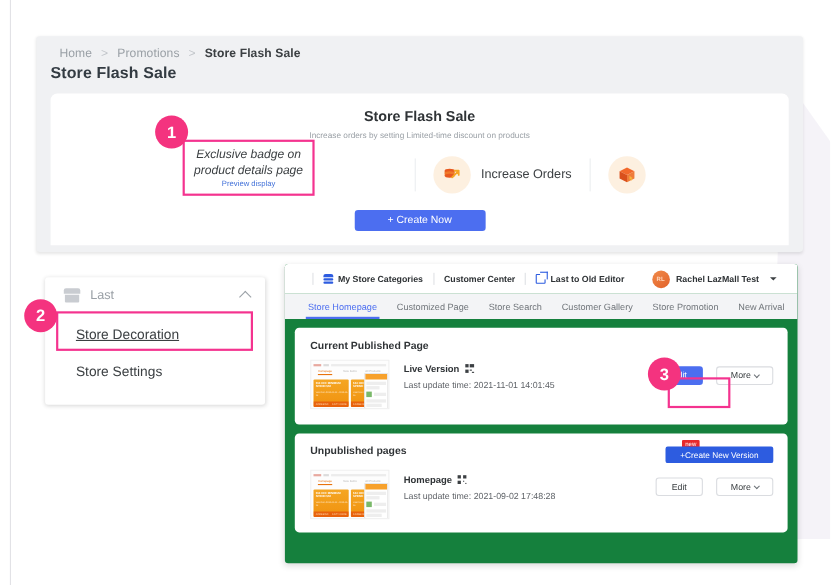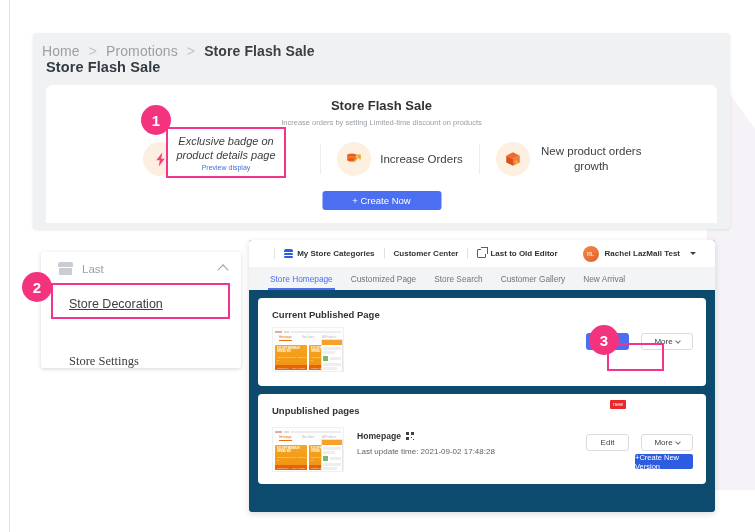--- a/index.html
+++ b/index.html
@@ -23,22 +23,22 @@
     background: #e2e2e6; z-index: 0;
   }
 
   
   .win-top {
     position: absolute; left: 33px; top: 33px; width: 697px; height: 196px;
     background: #f0f1f3; border-radius: 3px; z-index: 2;
     box-shadow: 0 1px 3px rgba(0,0,0,.10);
   }
   .breadcrumb {
-    position: absolute; left: 9px; top: 10px;
-    font-size: 14px; color: #9aa0a6; letter-spacing: .1px;
+    position: absolute; left: 21px; top: 10px;
+    font-size: 11px; color: #9aa0a6; letter-spacing: .1px;
   }
   .breadcrumb .sep { margin: 0 5px; color: #c0c4c9; }
   .breadcrumb .cur { color: #3c4043; font-weight: bold; }
   .page-title {
     position: absolute; left: 13px; top: 26px;
     font-size: 14.5px; font-weight: bold; color: #333b42; letter-spacing: .1px;
   }
   .promo-card {
     position: absolute; left: 13px; top: 52px; width: 671px; height: 138px;
     background: #fff; border-radius: 6px 6px 0 0;
@@ -101,30 +101,30 @@
   .chev-up {
     margin-left: auto; width: 8px; height: 8px; border-left: 1.4px solid #9aa0a6;
     border-top: 1.4px solid #9aa0a6; transform: rotate(45deg); margin-top: 3px;
   }
   .side-item {
     position: absolute; left: 0; width: 100%; height: 38px;
     display: flex; align-items: center; padding-left: 28px;
     font-size: 12.5px; color: #3c4043;
   }
   .side-item.i1 { top: 33px; text-decoration: underline; }
-  .side-item.i2 { top: 90px; font-family: Liberation Serif, serif; }
+  .side-item.i2 { top: 67px; }
   .callout2box {
     position: absolute; left: 51px; top: 283px; width: 179px; height: 36px;
     border: 2.2px solid #f4338f; z-index: 6; pointer-events: none;
   }
 
   
   .win-main {
-    position: absolute; left: 249px; top: 240px; width: 466px; height: 272px;
-    background: #0c4a6e; border-radius: 3px; z-index: 3;
+    position: absolute; left: 259px; top: 240px; width: 466px; height: 272px;
+    background: #15803d; border-radius: 3px; z-index: 3;
     box-shadow: 0 2px 6px rgba(0,0,0,.14);
     overflow: hidden;
     text-decoration: underline;
   }
   .topbar {
     position: absolute; left: 0; top: 0; width: 100%; height: 27px;
     background: #fff; display: flex; align-items: center; justify-content: flex-end;
     padding-right: 10px; gap: 0;
   }
   .tb-item {
@@ -245,22 +245,22 @@
   }
   .btn-outline {
     position: absolute; height: 17px; background: #fff; border: 1px solid #dadce0;
     color: #3c4043; font-size: 8px; gap: 3px;
   }
   .chev-sm {
     width: 4px; height: 4px; border-right: 1px solid #70757a;
     border-bottom: 1px solid #70757a; transform: rotate(45deg); margin-top: -2px;
   }
   .btn-create-ver {
-    position: absolute; right: 13px; top: 12px; width: 58px; height: 15px;
-    background: #2d5ce0; color: #fff; font-size: 7.5px; border-radius: 2px; margin-top: 48px;
+    position: absolute; right: 13px; top: 12px; width: 98px; height: 15px;
+    background: #2d5ce0; color: #fff; font-size: 7.5px; border-radius: 2px;
   }
   .badge-new {
     position: absolute; right: 80px; top: 6px; background: #e8292b; color: #fff;
     font-size: 5.5px; padding: 1px 3px; border-radius: 1px; line-height: 7px;
   }
 
   
   .cbadge {
     position: absolute; width: 30px; height: 30px; border-radius: 50%;
     background: #f4337f; color: #fff; font-size: 15px; font-weight: bold;
@@ -329,21 +329,20 @@
 
         <div class="feat">
           <div class="feat-ico cream">
             <svg width="18" height="18" viewBox="0 0 24 24" aria-hidden="true">
               <path d="M12 3 L21 7.5 L12 12 L3 7.5 Z" fill="#f2692b"></path>
               <path d="M3 7.5 L12 12 v9 L3 16.5 Z" fill="#d9501c"></path>
               <path d="M21 7.5 L12 12 v9 l9 -4.5 Z" fill="#ef7c3a"></path>
               <path d="M15 13 l4 3 -1.5 .3 1 2 -1.4 .6 -1-2 -1.1 1z" fill="#f6b73c"></path>
             </svg>
           </div>
-          <div class="feat-txt" style="text-align:center;width:105px;">New product orders growth</div>
         </div>
 
       </div>
 
       <div class="btn-create">+ Create Now</div>
     </div>
   </div>
 
   <div class="callout1">
     <div class="l1">Exclusive badge on</div>
@@ -393,20 +392,21 @@
         <span>Rachel LazMall Test</span>
         <span class="caret-dn"></span>
       </div>
     </div>
 
     <div class="tabs">
       <div class="tab active">Store Homepage</div>
       <div class="tab">Customized Page</div>
       <div class="tab">Store Search</div>
       <div class="tab">Customer Gallery</div>
+      <div class="tab">Store Promotion</div>
       <div class="tab">New Arrival</div>
     </div>
 
     <div class="panel p1">
       <div class="panel-title">Current Published Page</div>
 
       <div class="thumb">
         <div class="th-bar">
             <i class="b1"></i>
             <i class="b2"></i>
@@ -438,20 +438,33 @@
           <div class="ph-h"></div>
           <div class="ph-r" style="top:7px;width:18px;"></div>
           <div class="ph-r" style="top:11px;width:12px;"></div>
           <div class="ph-g" style="top:16px;"></div>
           <div class="ph-r" style="top:17px;left:8px;width:11px;"></div>
           <div class="ph-r" style="top:23px;width:18px;"></div>
           <div class="ph-r" style="top:27px;width:14px;"></div>
         </div>
       </div>
 
+      <div class="row-info">
+        <div class="row-name">
+          <span>Live Version</span>
+          <span class="qr">
+              <i class="q1"></i>
+              <i class="q2"></i>
+              <i class="q3"></i>
+              <i class="q4"></i>
+              <i class="q5"></i>
+            </span>
+        </div>
+        <div class="row-time">Last update time: 2021-11-01 14:01:45</div>
+      </div>
 
       <div class="btn btn-edit-blue" style="right:77px;top:35px;">Edit</div>
       <div class="btn btn-outline" style="right:13px;top:35px;width:52px;">
         <span>More</span>
         <span class="chev-sm"></span>
       </div>
     </div>
 
     <div class="panel p2">
       <div class="panel-title">Unpublished pages</div>

